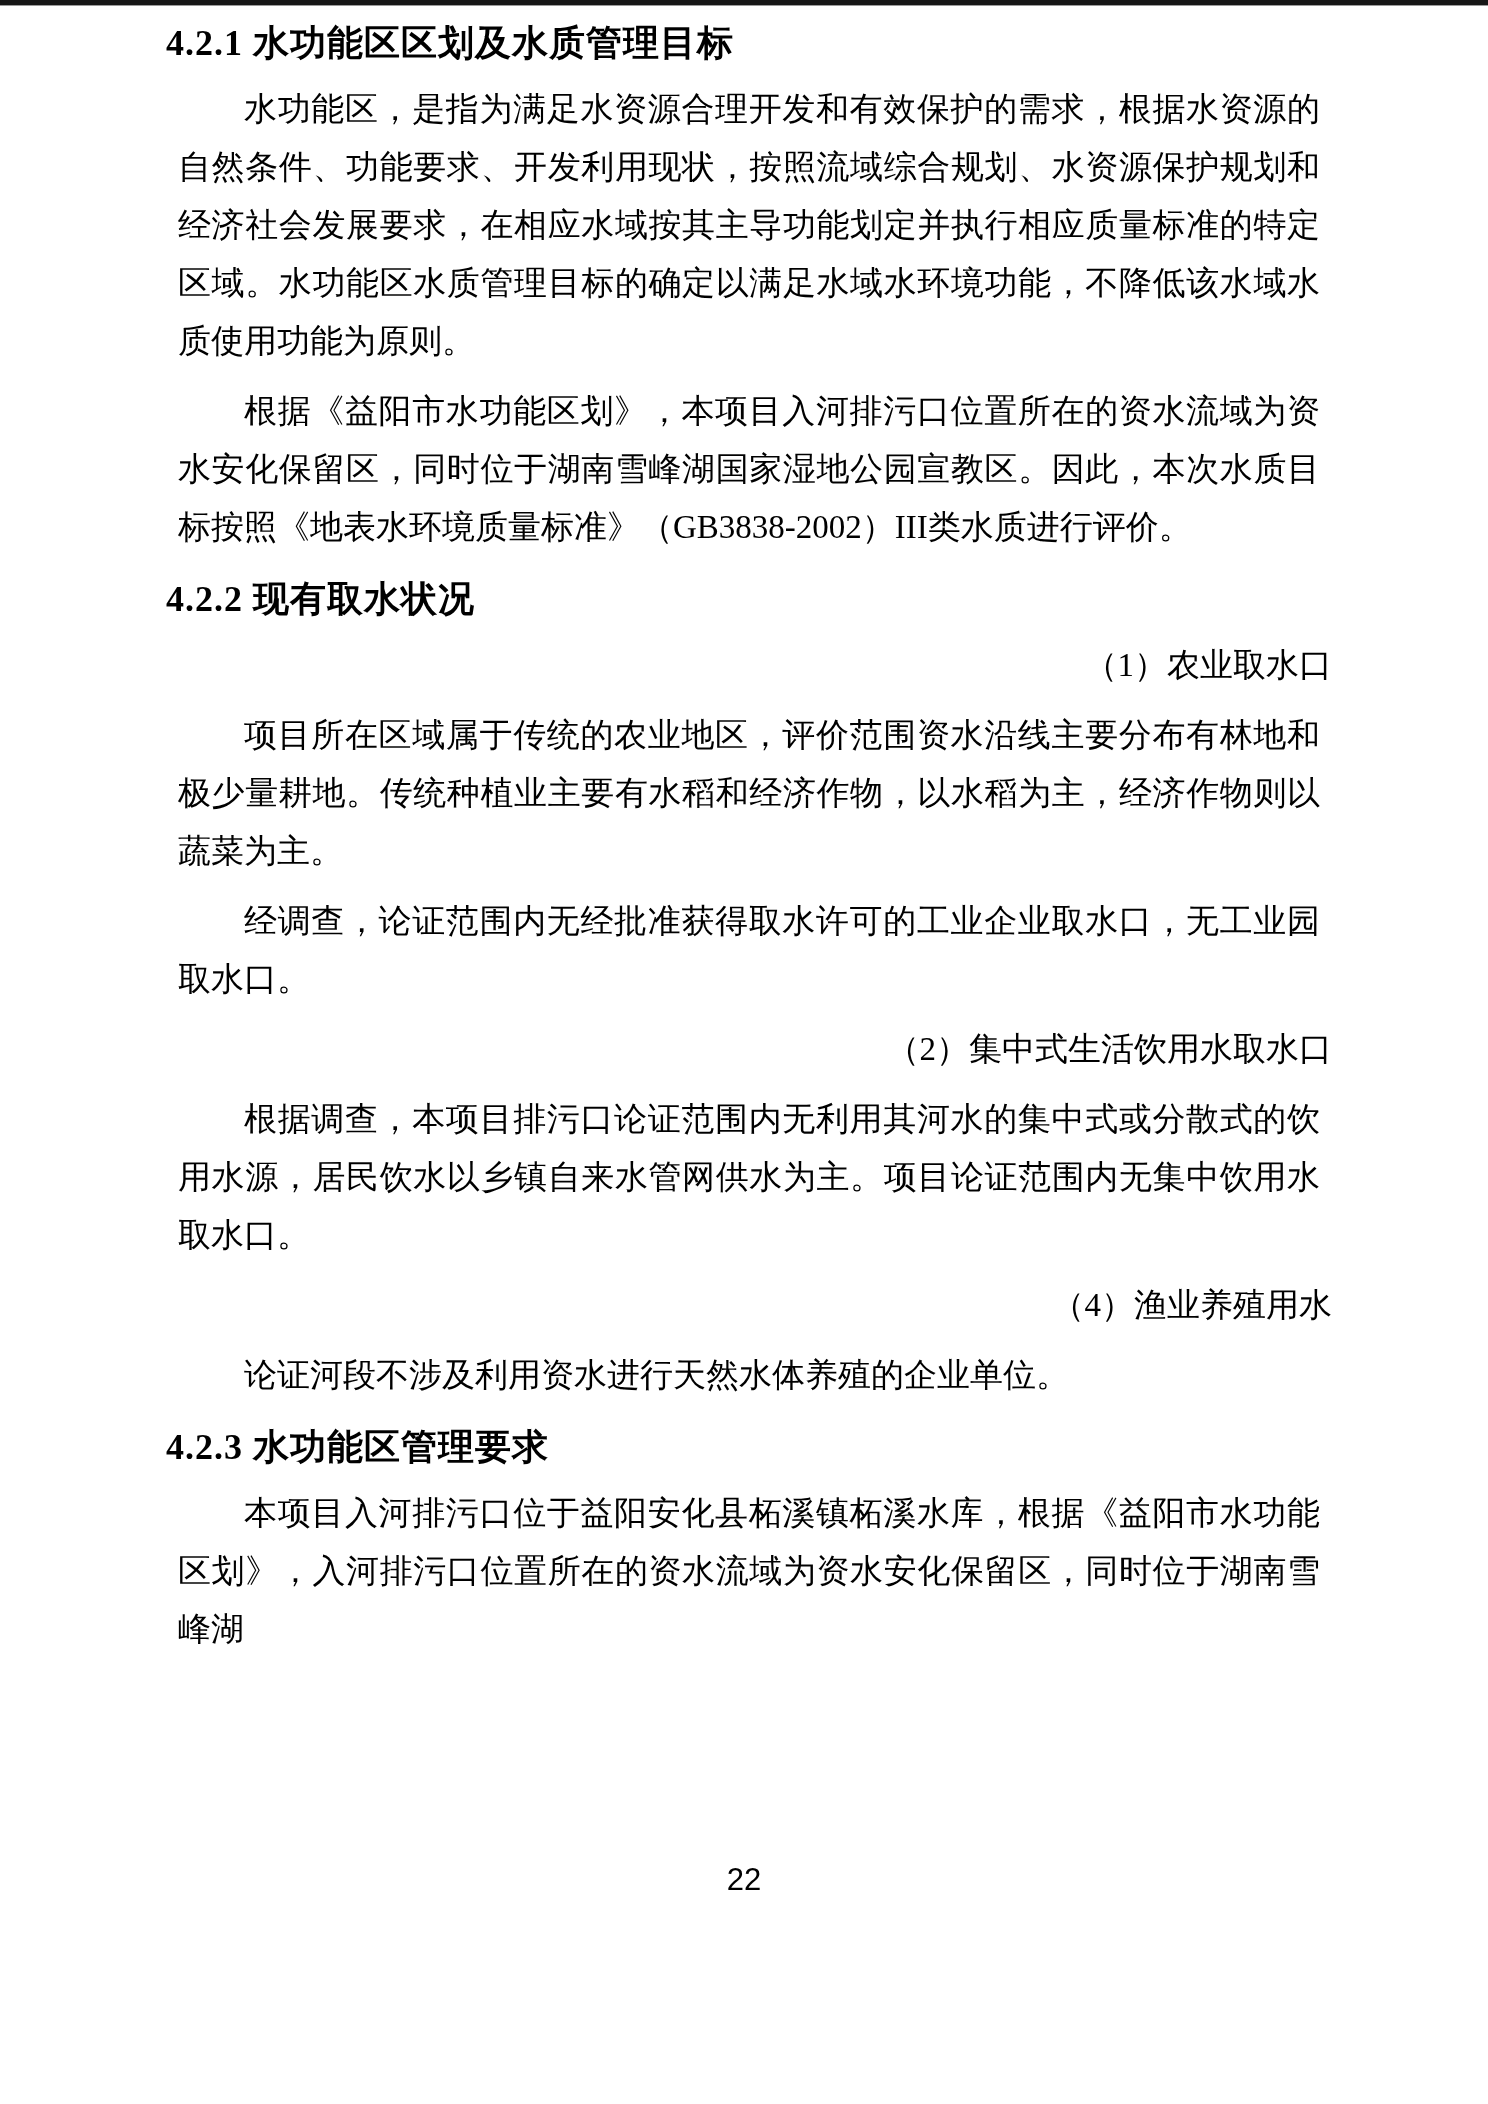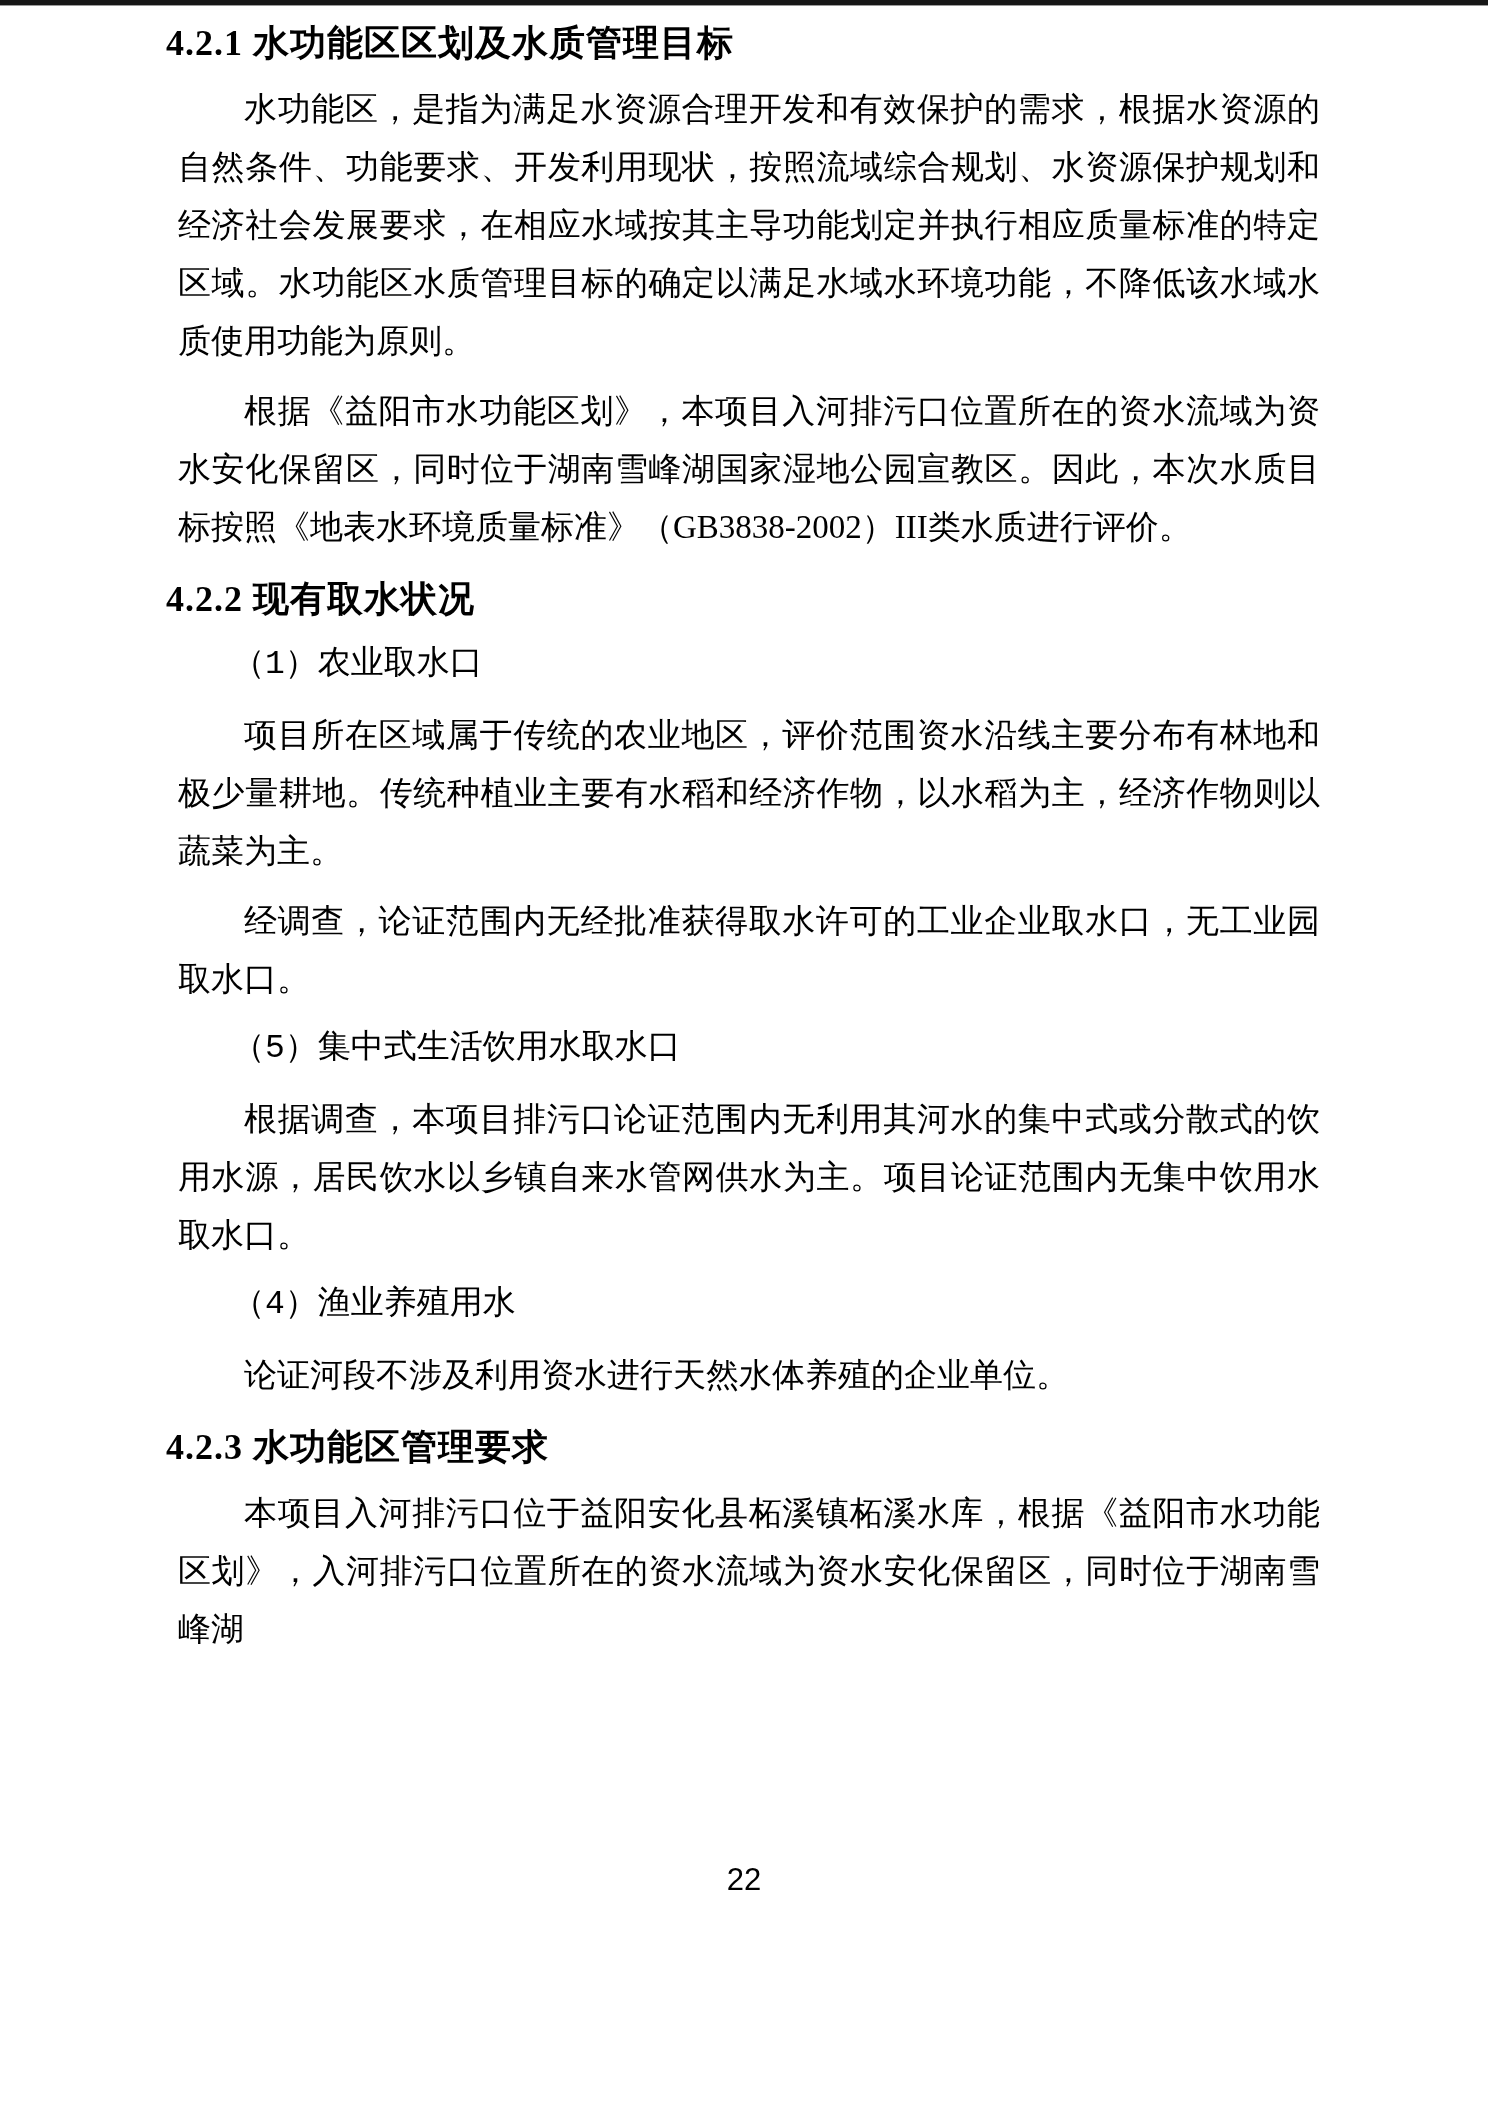--- a/index.html
+++ b/index.html
@@ -52,22 +52,21 @@
     margin: 12px;
     text-indent: 2em;
     text-align: justify;
     word-break: break-all;
   }
   p.doc-sub {
     font-size: 33px;
     line-height: 58px;
     margin: 0;
     text-indent: 2em;
-    text-align: left;
-    font-family: Liberation Mono, monospace;
+    text-align: right;
   }
   .footer {
     position: absolute;
     top: 1860px;
     left: 0; right: 0;
     text-align: center;
     font-family: "Liberation Sans", "DejaVu Sans", sans-serif;
     font-size: 31px;
     line-height: 40px;
     color: #000000;
@@ -82,21 +81,21 @@
   <main class="content">
 
     <h2 class="doc-heading first">4.2.1 水功能区区划及水质管理目标</h2>
     <p class="doc-para">水功能区，是指为满足水资源合理开发和有效保护的需求，根据水资源的自然条件、功能要求、开发利用现状，按照流域综合规划、水资源保护规划和经济社会发展要求，在相应水域按其主导功能划定并执行相应质量标准的特定区域。水功能区水质管理目标的确定以满足水域水环境功能，不降低该水域水质使用功能为原则。</p>
     <p class="doc-para">根据《益阳市水功能区划》，本项目入河排污口位置所在的资水流域为资水安化保留区，同时位于湖南雪峰湖国家湿地公园宣教区。因此，本次水质目标按照《地表水环境质量标准》（GB3838-2002）III类水质进行评价。</p>
 
     <h2 class="doc-heading">4.2.2 现有取水状况</h2>
     <p class="doc-sub">（1）农业取水口</p>
     <p class="doc-para">项目所在区域属于传统的农业地区，评价范围资水沿线主要分布有林地和极少量耕地。传统种植业主要有水稻和经济作物，以水稻为主，经济作物则以蔬菜为主。</p>
     <p class="doc-para">经调查，论证范围内无经批准获得取水许可的工业企业取水口，无工业园取水口。</p>
-    <p class="doc-sub">（5）集中式生活饮用水取水口</p>
+    <p class="doc-sub">（2）集中式生活饮用水取水口</p>
     <p class="doc-para">根据调查，本项目排污口论证范围内无利用其河水的集中式或分散式的饮用水源，居民饮水以乡镇自来水管网供水为主。项目论证范围内无集中饮用水取水口。</p>
     <p class="doc-sub">（4）渔业养殖用水</p>
     <p class="doc-para">论证河段不涉及利用资水进行天然水体养殖的企业单位。</p>
 
     <h2 class="doc-heading">4.2.3 水功能区管理要求</h2>
     <p class="doc-para">本项目入河排污口位于益阳安化县柘溪镇柘溪水库，根据《益阳市水功能区划》，入河排污口位置所在的资水流域为资水安化保留区，同时位于湖南雪峰湖</p>
   </main>
 
   <div class="footer">22</div>
 </div>

